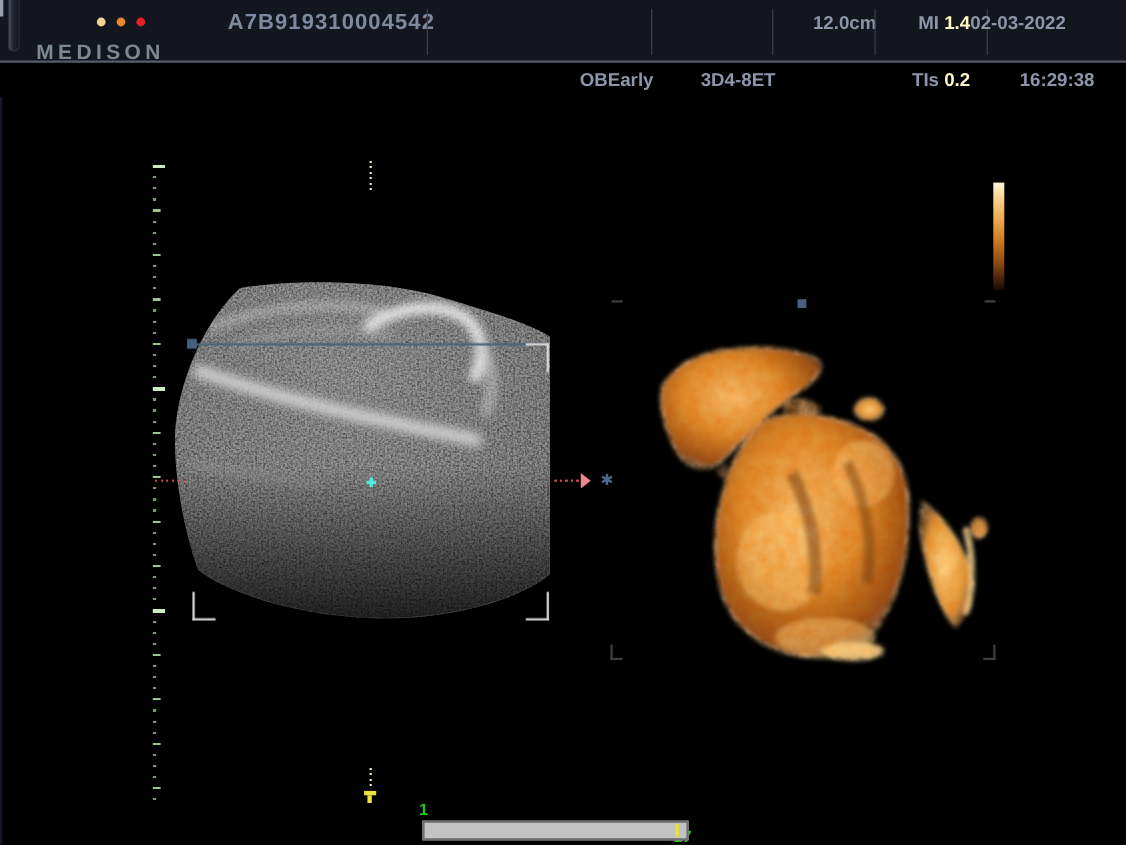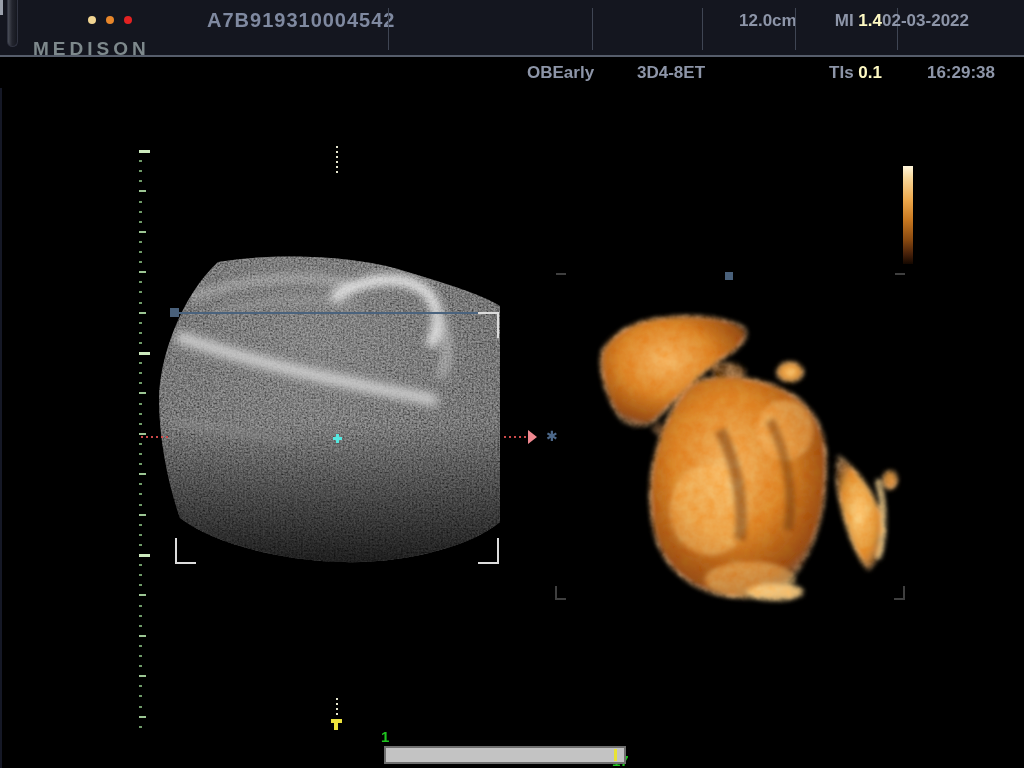--- a/index.html
+++ b/index.html
@@ -120,21 +120,21 @@
     <div class="sep" style="left:702px"></div>
     <div class="hb-text row1" style="left:739px">12.0cm</div>
     <div class="sep" style="left:795px"></div>
 
     <div class="hb-text row1 align-r" style="left:810px; width:72px">
       <span>MI</span>
       <span class="val-green">1.4</span>
     </div>
     <div class="hb-text row2 align-r" style="left:810px; width:72px">
       <span>TIs</span>
-      <span class="val-green">0.1</span>
+      <span class="val-green">0.2</span>
     </div>
 
     <div class="sep" style="left:897px"></div>
     <div class="hb-text row1 align-r" style="left:856px; width:113px">02-03-2022</div>
     <div class="hb-text row2 align-r" style="left:882px; width:113px">16:29:38</div>
   </div>
 
   <div class="left-strip"></div>
 
   <div class="ruler"></div>

